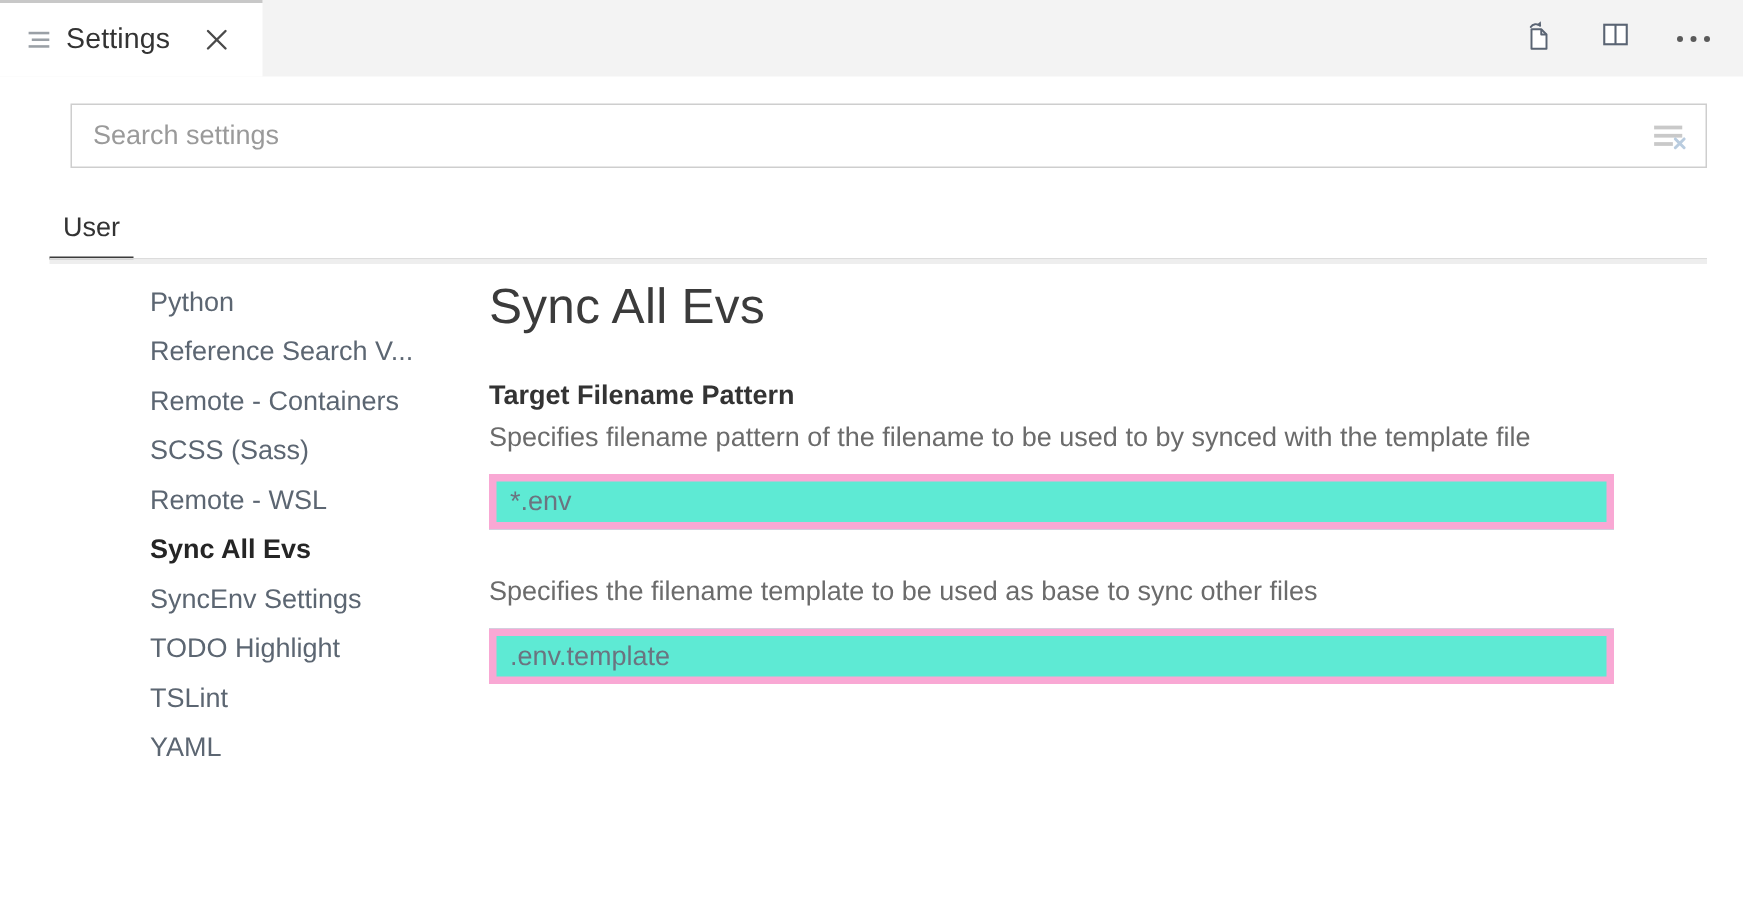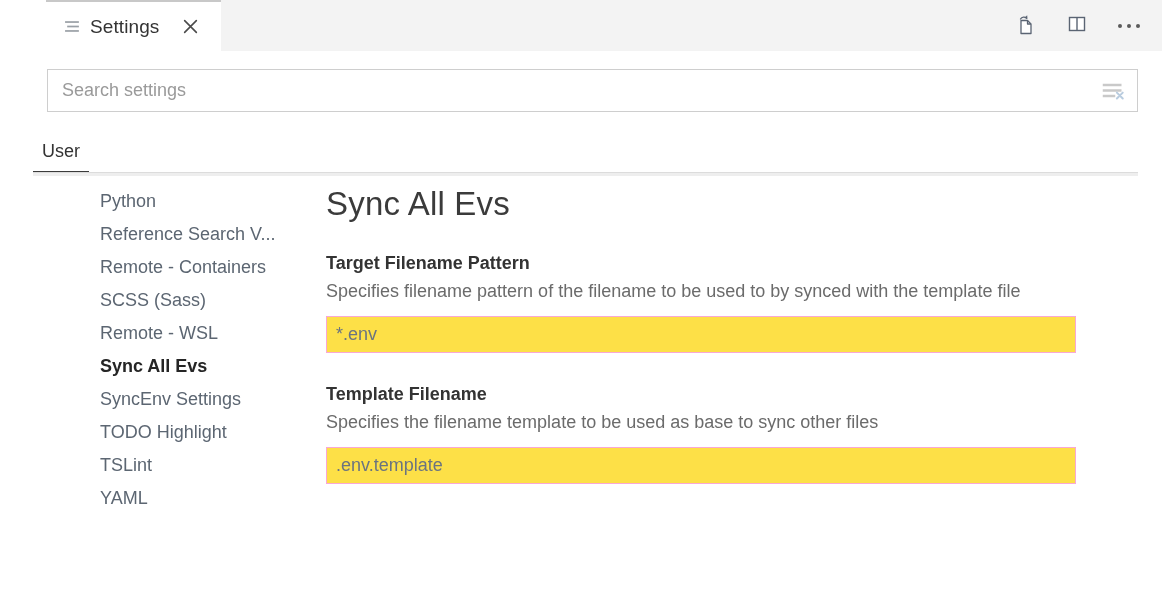--- a/index.html
+++ b/index.html
@@ -16,21 +16,20 @@
     -webkit-font-smoothing: antialiased;
   }
 
   
   .tabbar {
     position: relative;
     height: 51px;
     background: #f3f3f3;
     display: flex;
     align-items: stretch;
-    margin-left: 46px;
   }
   .tab {
     position: relative;
     width: 175px;
     background: #ffffff;
     display: flex;
     align-items: center;
     padding: 0 0 0 18px;
     box-sizing: border-box;
     border-top: 2px solid #c8c8c8;
@@ -227,22 +226,22 @@
   .setting-desc {
     font-size: 18px;
     color: #6b6b6b;
     margin-bottom: 14px;
     white-space: nowrap;
   }
   .setting-input {
     width: 750px;
     height: 37px;
     box-sizing: border-box;
-    border: 1px solid #f9a8d4;
-    background: #fde047;
+    border: 5px solid #f9a8d4;
+    background: #5eead4;
     font-family: "Liberation Sans", sans-serif;
     font-size: 18px;
     color: #6b7480;
     padding: 0 9px;
     outline: none;
   }
 </style>
 </head>
 <body>
 
@@ -341,18 +340,17 @@
   <div class="settings-pane">
     <h1 class="pane-title">Sync All Evs</h1>
 
     <div class="setting-row">
       <div class="setting-label">Target Filename Pattern</div>
       <div class="setting-desc">Specifies filename pattern of the filename to be used to by synced with the template file</div>
       <input class="setting-input" type="text" value="*.env" style="">
     </div>
 
     <div class="setting-row">
-      <div class="setting-label">Template Filename</div>
       <div class="setting-desc">Specifies the filename template to be used as base to sync other files</div>
       <input class="setting-input" type="text" value=".env.template" style="">
     </div>
   </div>
 </div>
 
 </body></html>

